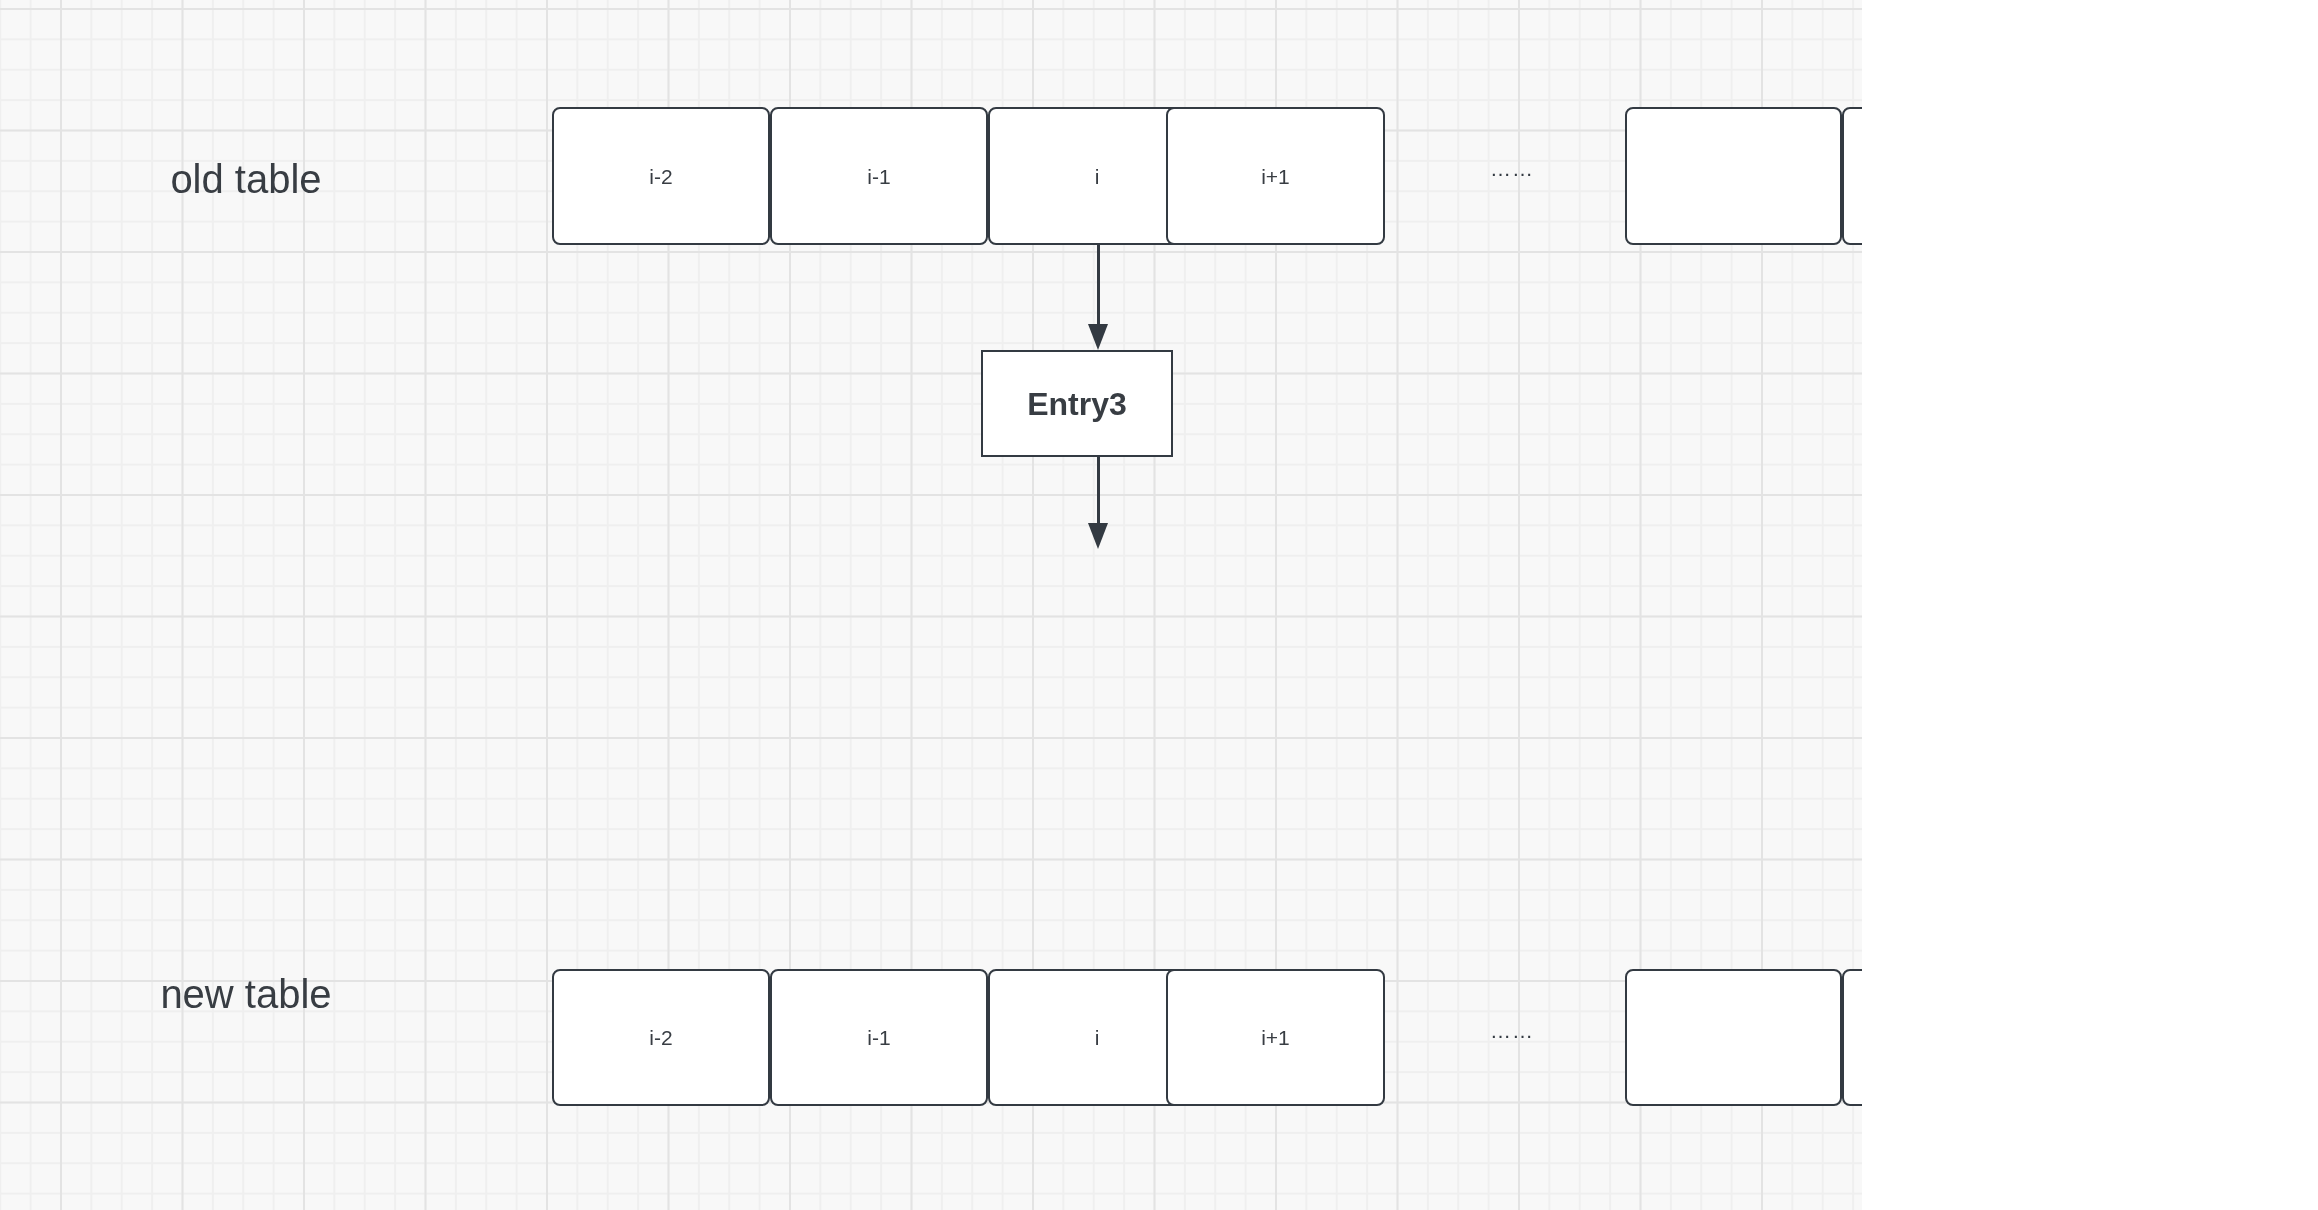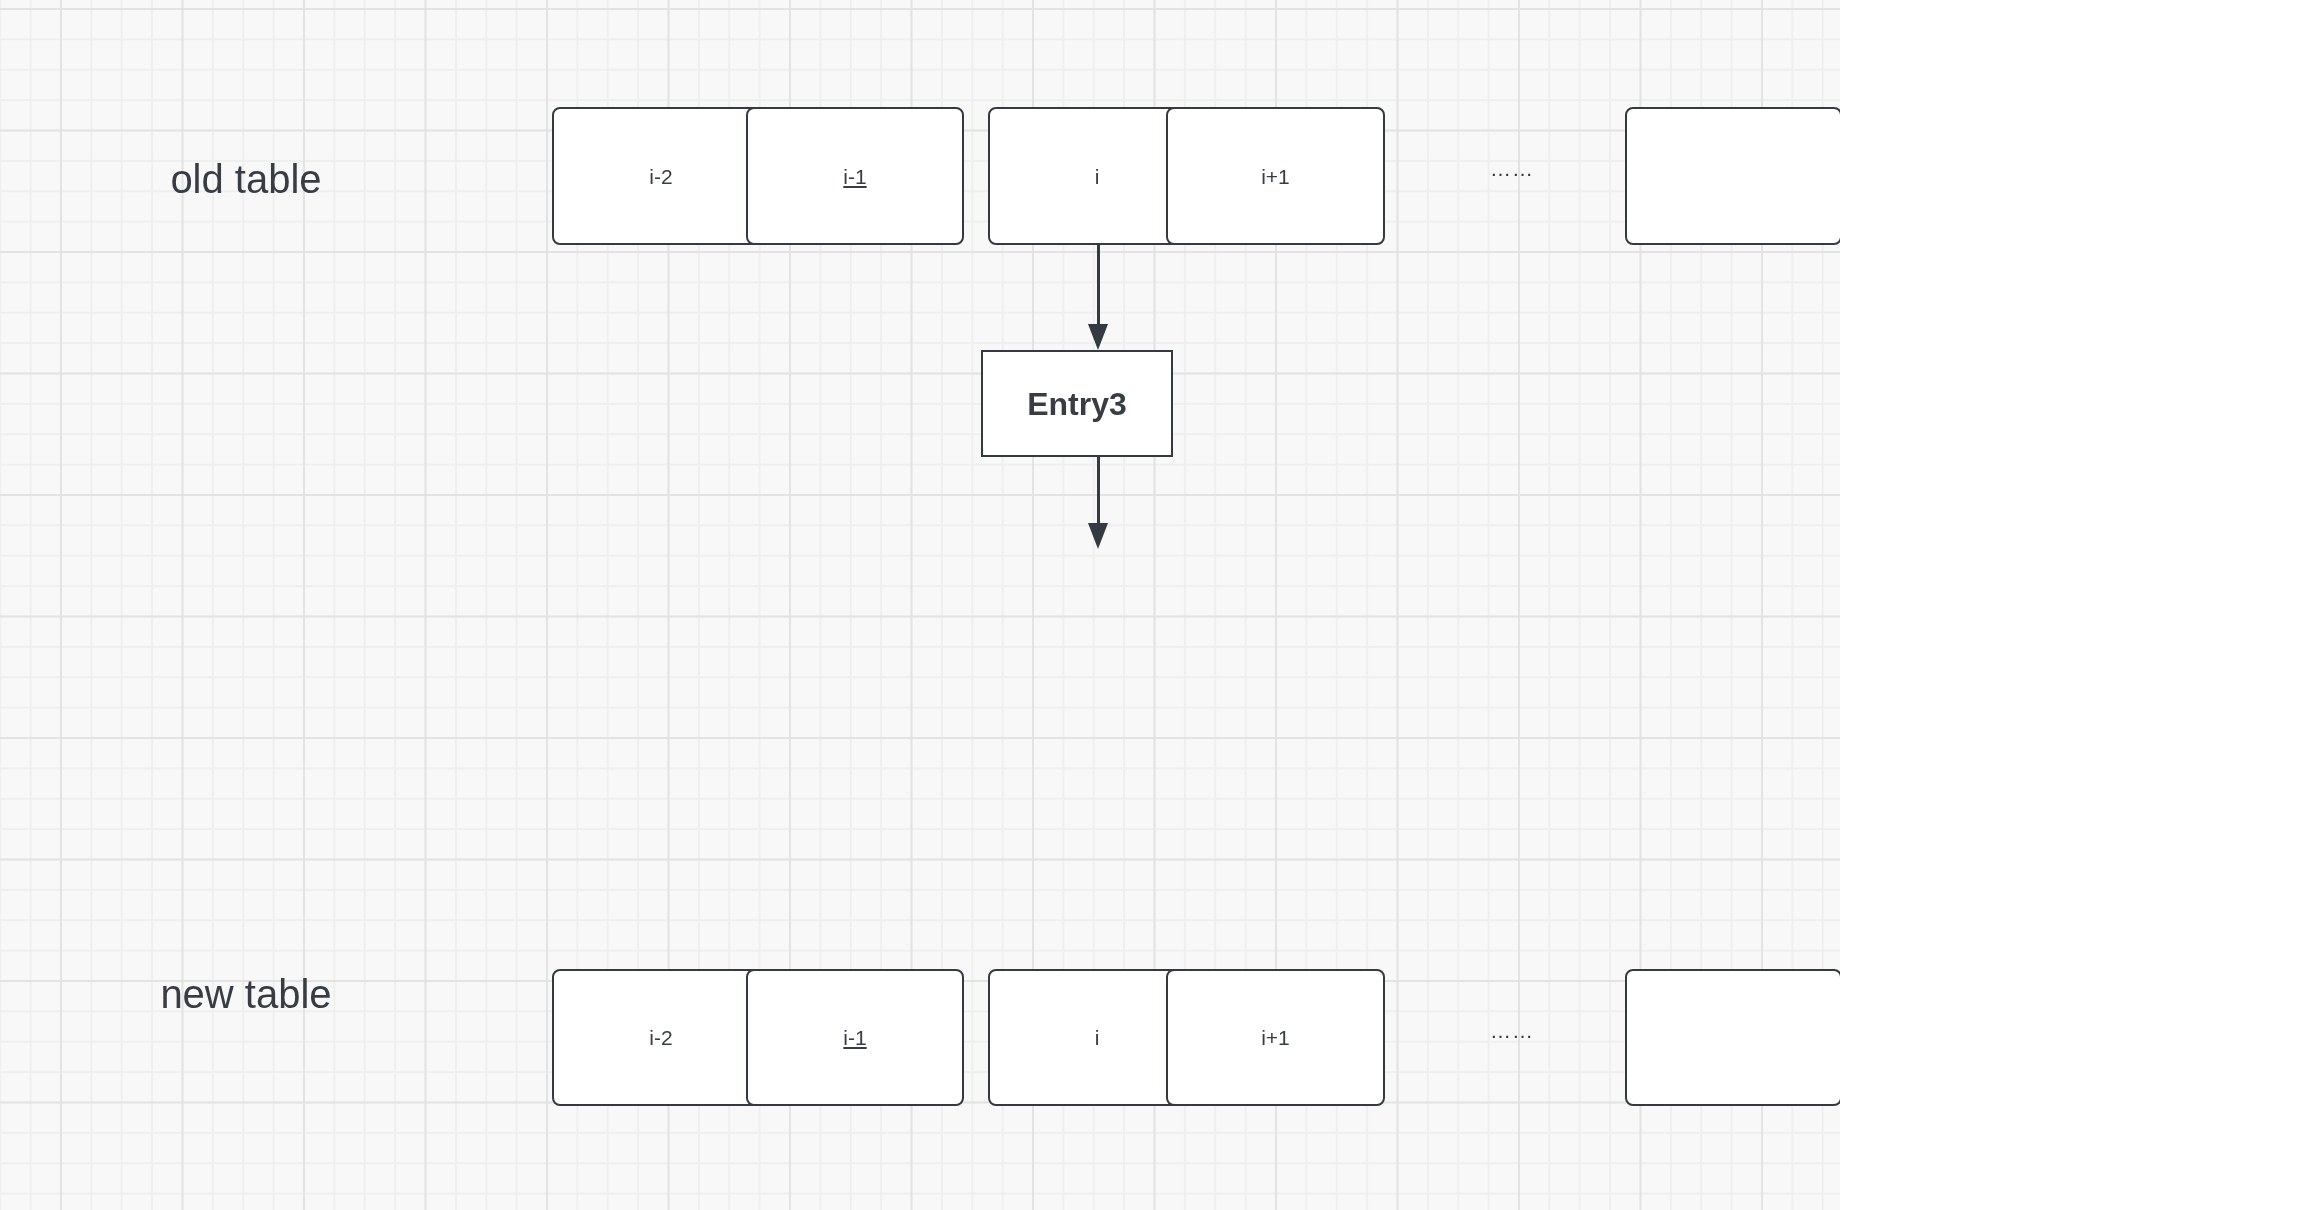--- a/index.html
+++ b/index.html
@@ -18,20 +18,21 @@
       linear-gradient(#EFEFEF 1.5px, transparent 1.5px),
       linear-gradient(90deg, #EFEFEF 1.5px, transparent 1.5px);
     background-size:
       121.5px 121.5px,
       121.5px 121.5px,
       30.375px 30.375px,
       30.375px 30.375px;
     background-position: 60px 8px, 60px 8px, 60px 8px, 60px 8px;
     font-family: "Liberation Sans", "DejaVu Sans", sans-serif;
     color: #383D43;
+    padding-left: 22px;
   }
 
   .row-label {
     position: absolute;
     display: flex;
     align-items: center;
     justify-content: center;
     font-size: 40px;
     line-height: 1;
     color: #383D43;
@@ -49,21 +50,21 @@
     display: flex;
     align-items: center;
     justify-content: center;
     font-size: 21px;
     line-height: 1;
     white-space: nowrap;
   }
   .row1 { top: 107px; height: 138px; }
   .row2 { top: 969px; height: 137px; }
   .c1 { left: 552px;  width: 218px; }
-  .c2 { left: 746px;  width: 218px; text-decoration: underline; }
+  .c2 { left: 770px;  width: 218px; }
   .c3 { left: 988px;  width: 218px; }
   .c4 { left: 1166px; width: 219px; }
   .c5 { left: 1625px; width: 217px; }
   .c6 { left: 1842px; width: 218px; }
 
   .ellipsis {
     position: absolute;
     width: 80px;
     height: 36px;
     display: flex;

